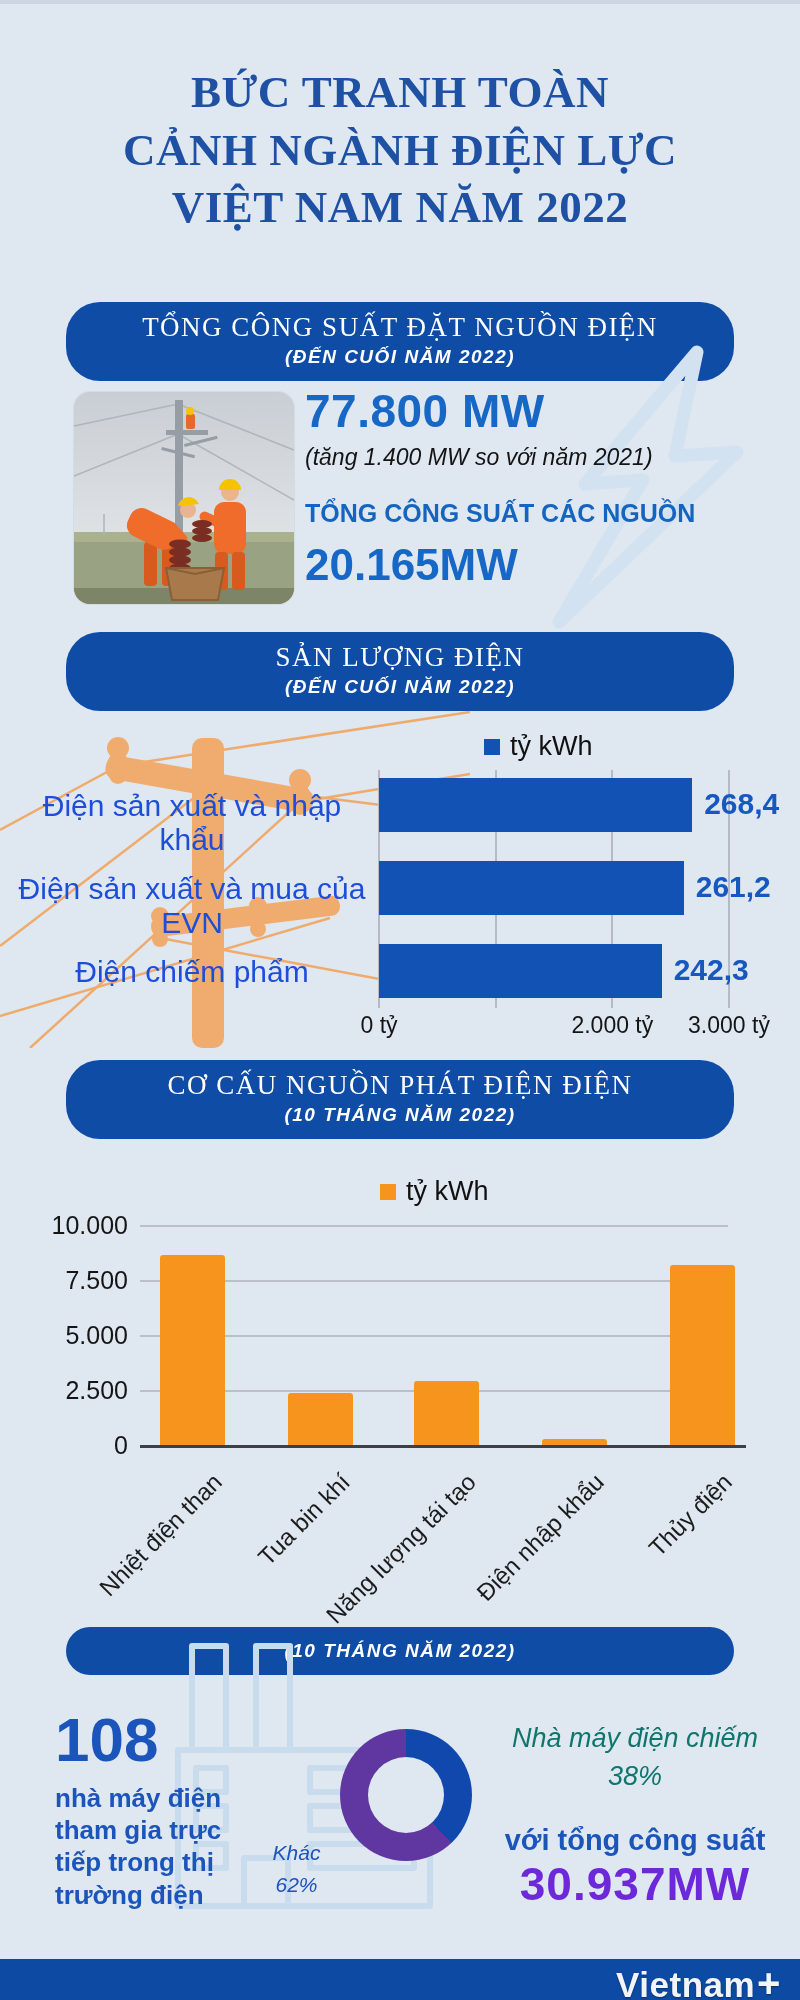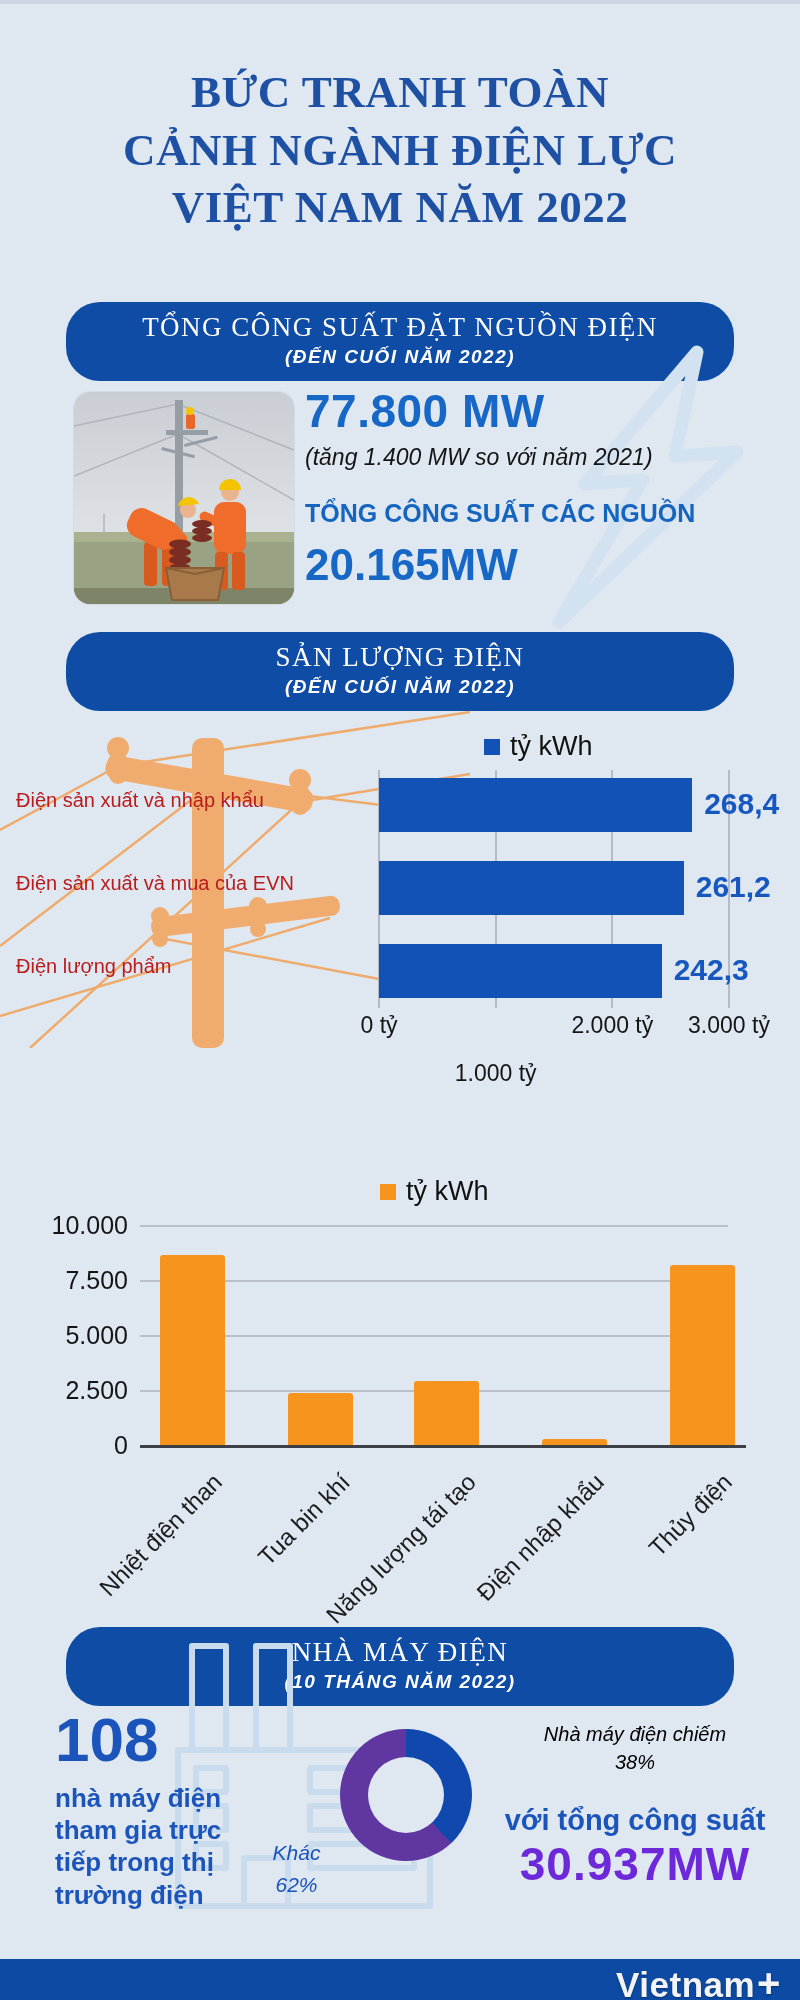--- a/index.html
+++ b/index.html
@@ -28,38 +28,38 @@
   .s1-note{font-size:23px;font-style:italic;color:#141414;margin-top:6px;}
   .s1-renew{font-size:25px;font-weight:700;color:#1565c0;line-height:1.3;margin-top:26px;}
   .s1-renew2{font-size:44px;font-weight:700;color:#1667c6;margin-top:10px;}
 
   
   .legend{display:flex;align-items:center;gap:10px;}
   .legend .sw{width:16px;height:16px;}
   .legend .lt{font-size:27px;color:#111;}
 
   
-  .h-cat{font-size:20px;color:#b91c1c;text-align:left;}
+  .h-cat{font-size:30px;color:#1d4ed8;text-align:center;}
   .h-val{font-size:30px;font-weight:700;color:#1658c0;}
   .h-tick{font-size:23px;color:#151515;text-align:center;}
   .v-ylab{font-size:25px;color:#151515;text-align:right;}
   .v-cat{font-size:24px;color:#1c1c1c;text-align:right;transform:rotate(-45deg);
          transform-origin:100% 0;}
   .gridv{width:2px;background:#b4bbc6;}
   .gridh{height:2px;background:#b9c0ca;}
   .baseline{height:3px;background:#3c3f45;}
 
   
   .count-num{font-size:62px;font-weight:700;color:#1b55bb;}
   .count-cap{font-size:26px;color:#1b55bb;line-height:1.24;}
   .donut{border-radius:50%;}
   .donut::after{content:"";position:absolute;left:28px;top:28px;width:76px;height:76px;
     border-radius:50%;background:#dfe7f1;}
   .khac{font-size:21px;font-style:italic;color:#1b55bb;text-align:center;line-height:1.5;}
-  .share{font-size:20px;font-style:italic;font-weight:500;color:#000000;text-align:center;line-height:1.4;}
+  .share{font-size:27px;font-style:italic;font-weight:500;color:#0f766e;text-align:center;line-height:1.4;}
   .capline{font-size:29px;font-weight:600;color:#1b55bb;text-align:center;}
   .capval{font-size:46px;font-weight:700;color:#6d28d9;text-align:center;letter-spacing:1px;}
 
   
   .footer{left:0;top:1955px;width:800px;height:45px;background:#0c4aa3;}
   .logo{position:absolute;right:20px;top:2px;font-size:35px;font-weight:800;
     color:#f2f4f8;letter-spacing:.5px;text-shadow:0 1px 2px rgba(0,0,0,.35);}
   .logo .plus{font-size:40px;font-weight:800;font-style:italic;margin-left:1px;}
 </style>
 </head>
@@ -206,25 +206,29 @@
       <div class="gridv" style="position:absolute;left:611.3333333333334px;top:766px;height:238px;"></div>
       <div class="h-tick" style="position:absolute;left:557.3333333333334px;top:1008px;width:110px;">2.000 tỷ</div>
       <div class="gridv" style="position:absolute;left:728px;top:766px;height:238px;"></div>
       <div class="h-tick" style="position:absolute;left:674px;top:1008px;width:110px;">3.000 tỷ</div>
       <div class="h-cat" style="position:absolute;left:16px;top:785px;width:352px;">Điện sản xuất và nhập khẩu</div>
       <div style="position:absolute;left:379px;top:774px;width:313.1333333333333px;height:54px;background:#1152b4;"></div>
       <div class="h-val" style="position:absolute;left:704.1333333333333px;top:783px;">268,4</div>
       <div class="h-cat" style="position:absolute;left:16px;top:868px;width:352px;">Điện sản xuất và mua của EVN</div>
       <div style="position:absolute;left:379px;top:857px;width:304.7333333333333px;height:54px;background:#1152b4;"></div>
       <div class="h-val" style="position:absolute;left:695.7333333333333px;top:866px;">261,2</div>
-      <div class="h-cat" style="position:absolute;left:16px;top:951px;width:352px;">Điện lượng phẩm</div>
+      <div class="h-cat" style="position:absolute;left:16px;top:951px;width:352px;">Điện chiếm phẩm</div>
       <div style="position:absolute;left:379px;top:940px;width:282.68333333333334px;height:54px;background:#1152b4;"></div>
       <div class="h-val" style="position:absolute;left:673.6833333333334px;top:949px;">242,3</div>
     </div>
 
+  <div class="abs sec-header" style="top:1056px;">
+    <div class="h">CƠ CẤU NGUỒN PHÁT ĐIỆN ĐIỆN</div>
+    <div class="sub">(10 THÁNG NĂM 2022)</div>
+  </div>
 
   <div class="abs legend" style="left:380px;top:1172px;">
     <span class="sw" style="background:#f7941e;"></span>
     <span class="lt">tỷ kWh</span>
   </div>
 
   <div class="abs" style="left:0;top:0;width:800px;height:2000px;pointer-events:none;" id="vchart">
       <div class="v-ylab" style="position:absolute;left:18px;top:1427px;width:110px;">0</div>
       <div class="gridh" style="position:absolute;left:140px;top:1386px;width:588px;"></div>
       <div class="v-ylab" style="position:absolute;left:18px;top:1372px;width:110px;">2.500</div>
@@ -241,21 +245,20 @@
       <div style="position:absolute;left:414px;top:1377.1px;width:65px;height:64.89999999999999px;background:#f7941e;border-radius:3px 3px 0 0;"></div>
       <div class="v-cat" style="position:absolute;left:231.5px;top:1464px;width:230px;">Năng lượng tái tạo</div>
       <div style="position:absolute;left:542px;top:1435.4px;width:65px;height:6.6px;background:#f7941e;border-radius:3px 3px 0 0;"></div>
       <div class="v-cat" style="position:absolute;left:359.5px;top:1464px;width:230px;">Điện nhập khẩu</div>
       <div style="position:absolute;left:670px;top:1260.5px;width:65px;height:181.5px;background:#f7941e;border-radius:3px 3px 0 0;"></div>
       <div class="v-cat" style="position:absolute;left:487.5px;top:1464px;width:230px;">Thủy điện</div>
       <div class="baseline" style="position:absolute;left:140px;top:1441px;width:606px;"></div>
     </div>
 
   <div class="abs sec-header" style="top:1623px;">
-    <div class="h">NHÀ MÁY ĐIỆN</div>
     <div class="sub">(10 THÁNG NĂM 2022)</div>
   </div>
 
   <svg class="abs" style="left:160px;top:1636px;" width="290" height="272" viewBox="0 0 290 272">
     <g stroke="#c9dcee" stroke-width="6" fill="none" stroke-linejoin="round">
       <rect x="32" y="6" width="34" height="104"></rect>
       <rect x="96" y="6" width="34" height="104"></rect>
       <rect x="18" y="110" width="252" height="156"></rect>
       <rect x="36" y="128" width="30" height="24"></rect>
         <rect x="36" y="166" width="30" height="24"></rect>

